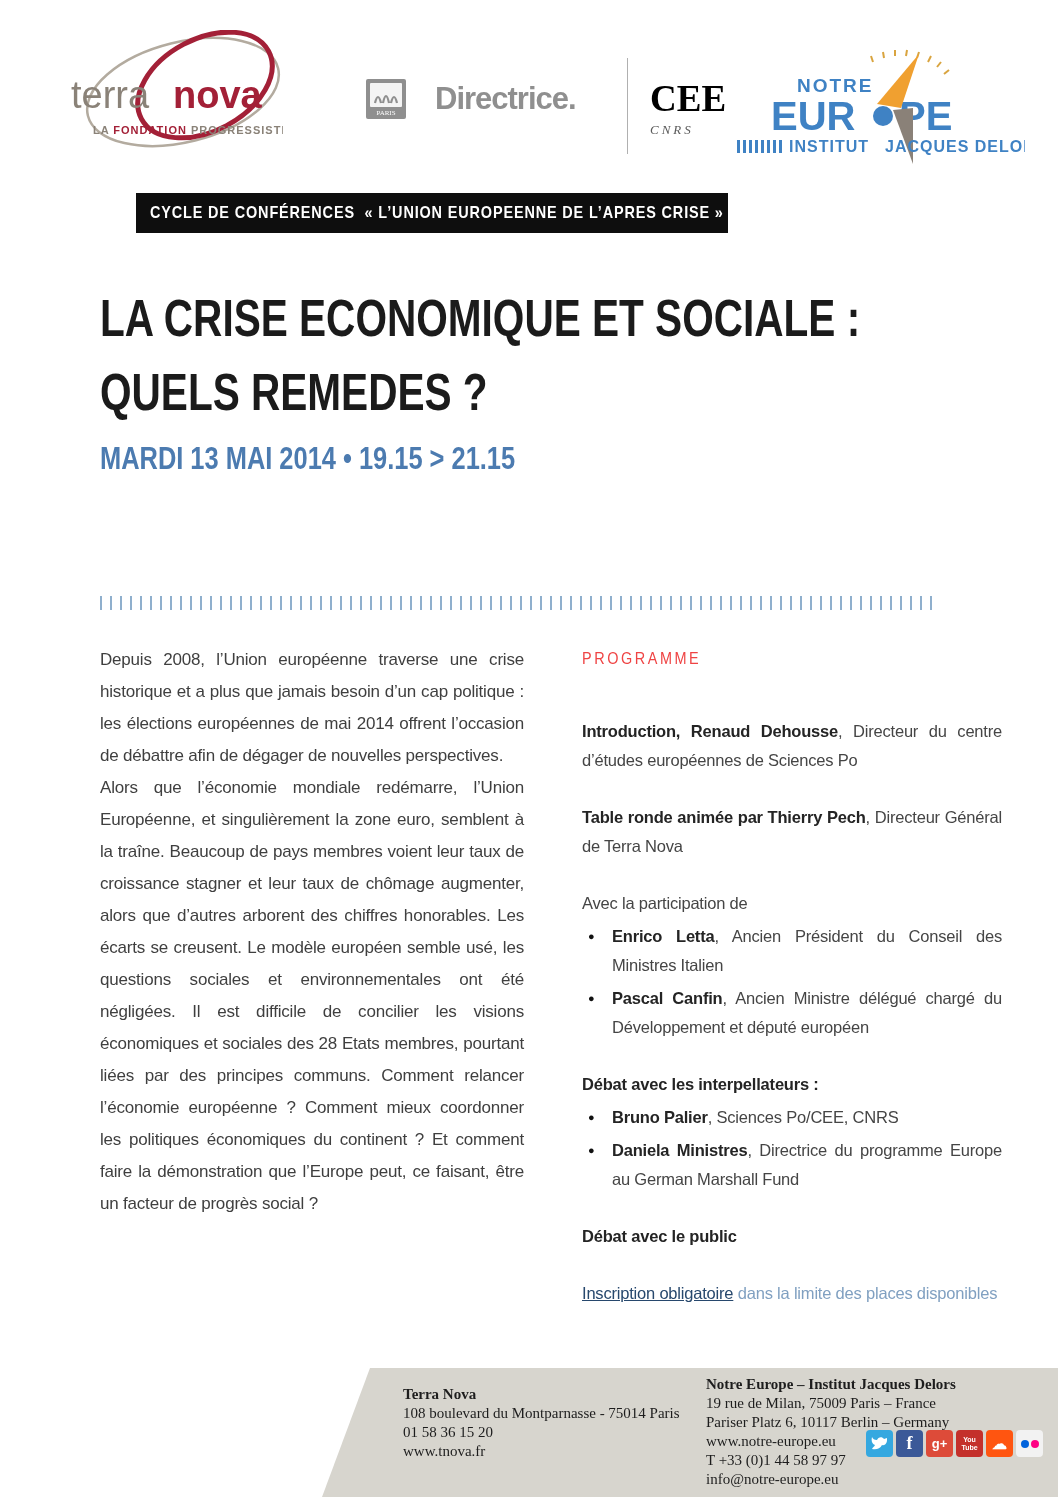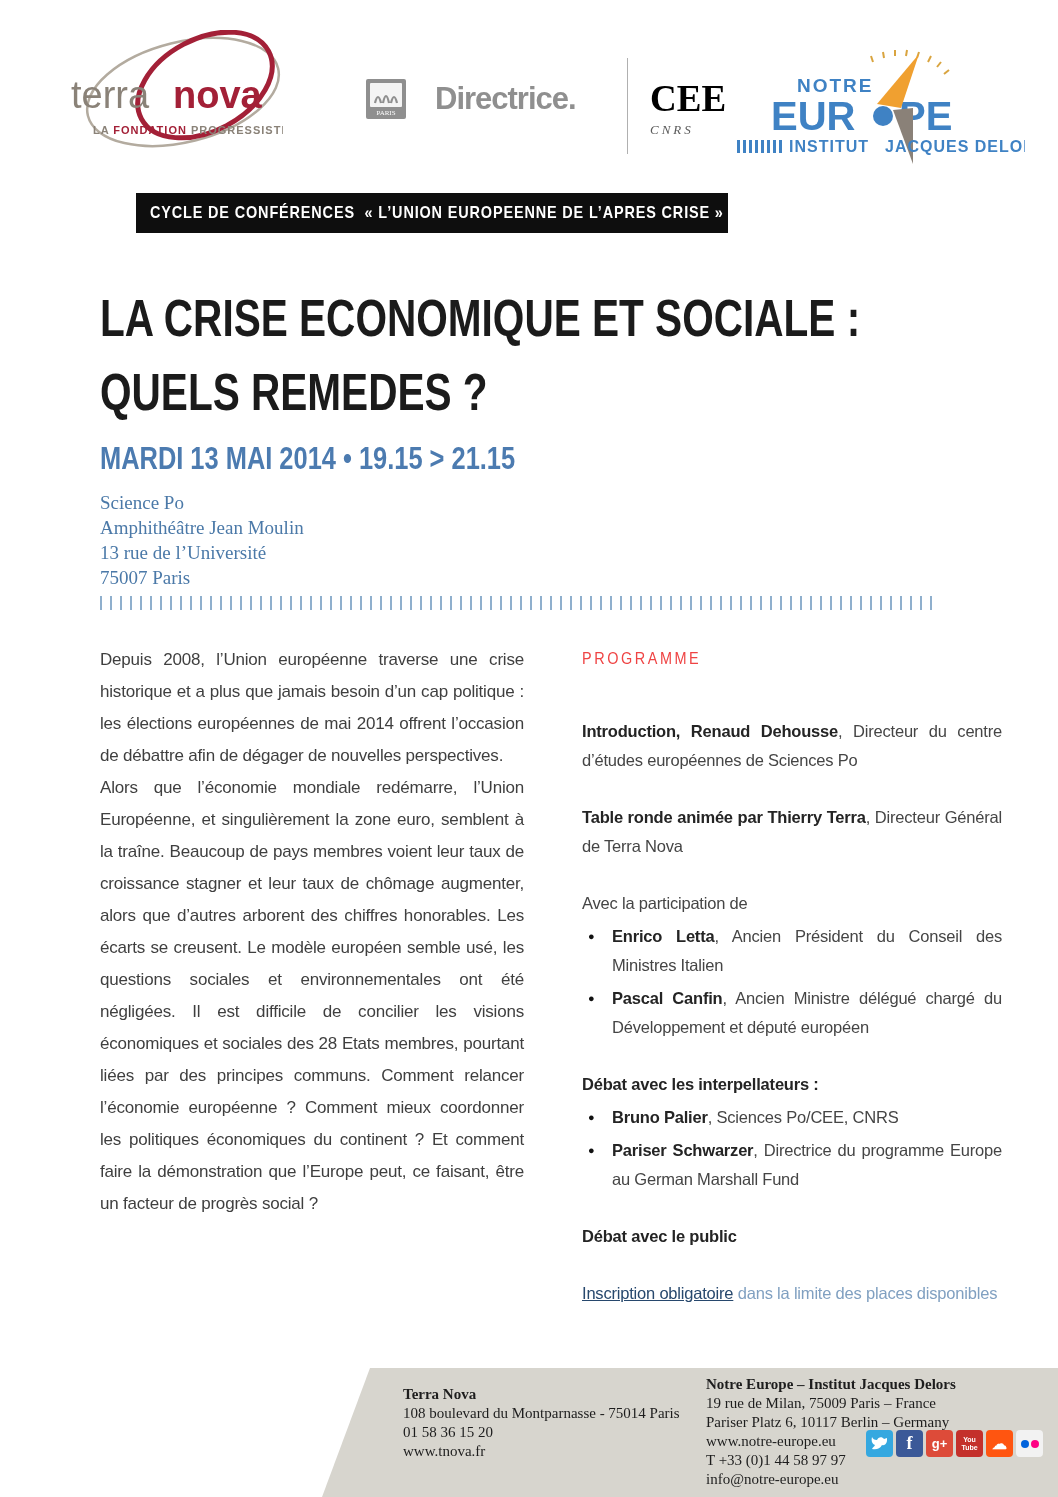--- a/index.html
+++ b/index.html
@@ -135,50 +135,44 @@
   </div>
 
   <div class="abs title">
     <div><span class="cond">LA CRISE ECONOMIQUE ET SOCIALE :</span></div>
     <div><span class="cond">QUELS REMEDES ?</span></div>
   </div>
 
   <div class="abs date">
     <span class="cond" style="transform:scaleX(.82);">MARDI 13 MAI 2014 • 19.15 &gt; 21.15</span>
   </div>
-  <div class="abs venue">
-    <div>Science Po</div>
-    <div>Amphithéâtre Jean Moulin</div>
-    <div>13 rue de l’Université</div>
-    <div>75007 Paris</div>
-  </div>
   <div class="abs sep"></div>
 
   <div class="abs colL">
     <p>Depuis 2008, l’Union européenne traverse une crise historique et a plus que jamais besoin d’un cap politique : les élections européennes de mai 2014 offrent l’occasion de débattre afin de dégager de nouvelles perspectives.</p>
     <p>Alors que l’économie mondiale redémarre, l’Union Européenne, et singulièrement la zone euro, semblent à la traîne. Beaucoup de pays membres voient leur taux de croissance stagner et leur taux de chômage augmenter, alors que d’autres arborent des chiffres honorables. Les écarts se creusent. Le modèle européen semble usé, les questions sociales et environnementales ont été négligées. Il est difficile de concilier les visions économiques et sociales des 28 Etats membres, pourtant liées par des principes communs. Comment relancer l’économie européenne ? Comment mieux coordonner les politiques économiques du continent ? Et comment faire la démonstration que l’Europe peut, ce faisant, être un facteur de progrès social ?</p>
   </div>
 
   <div class="abs colR">
     <h2 class="prog-head"><span class="cond85">PROGRAMME</span></h2>
 
     <p><span class="b">Introduction, Renaud Dehousse</span><span>, Directeur du centre d’études européennes de Sciences Po</span></p>
 
-    <p class="mt-gap"><span class="b">Table ronde animée par Thierry Terra</span><span>, Directeur Général de Terra Nova</span></p>
+    <p class="mt-gap"><span class="b">Table ronde animée par Thierry Pech</span><span>, Directeur Général de Terra Nova</span></p>
 
     <p class="mt-gap" style="margin-bottom:4px;">Avec la participation de</p>
     <ul>
       <li><span class="b">Enrico Letta</span><span>, Ancien Président du Conseil des Ministres Italien</span></li>
       <li><span class="b">Pascal Canfin</span><span>, Ancien Ministre délégué chargé du Développement et député européen</span></li>
     </ul>
 
     <p class="b mt-gap" style="margin-bottom:4px;">Débat avec les interpellateurs :</p>
     <ul>
       <li><span class="b">Bruno Palier</span><span>, Sciences Po/CEE, CNRS</span></li>
-      <li><span class="b">Pariser Schwarzer</span><span>, Directrice du programme Europe au German Marshall Fund</span></li>
+      <li><span class="b">Daniela Ministres</span><span>, Directrice du programme Europe au German Marshall Fund</span></li>
     </ul>
 
     <p class="b">Débat avec le public</p>
 
     <p class="insc">
       <a href="#" class="link">Inscription obligatoire</a><span class="rest"> dans la limite des places disponibles</span>
     </p>
   </div>
 
   <div class="abs footer">

